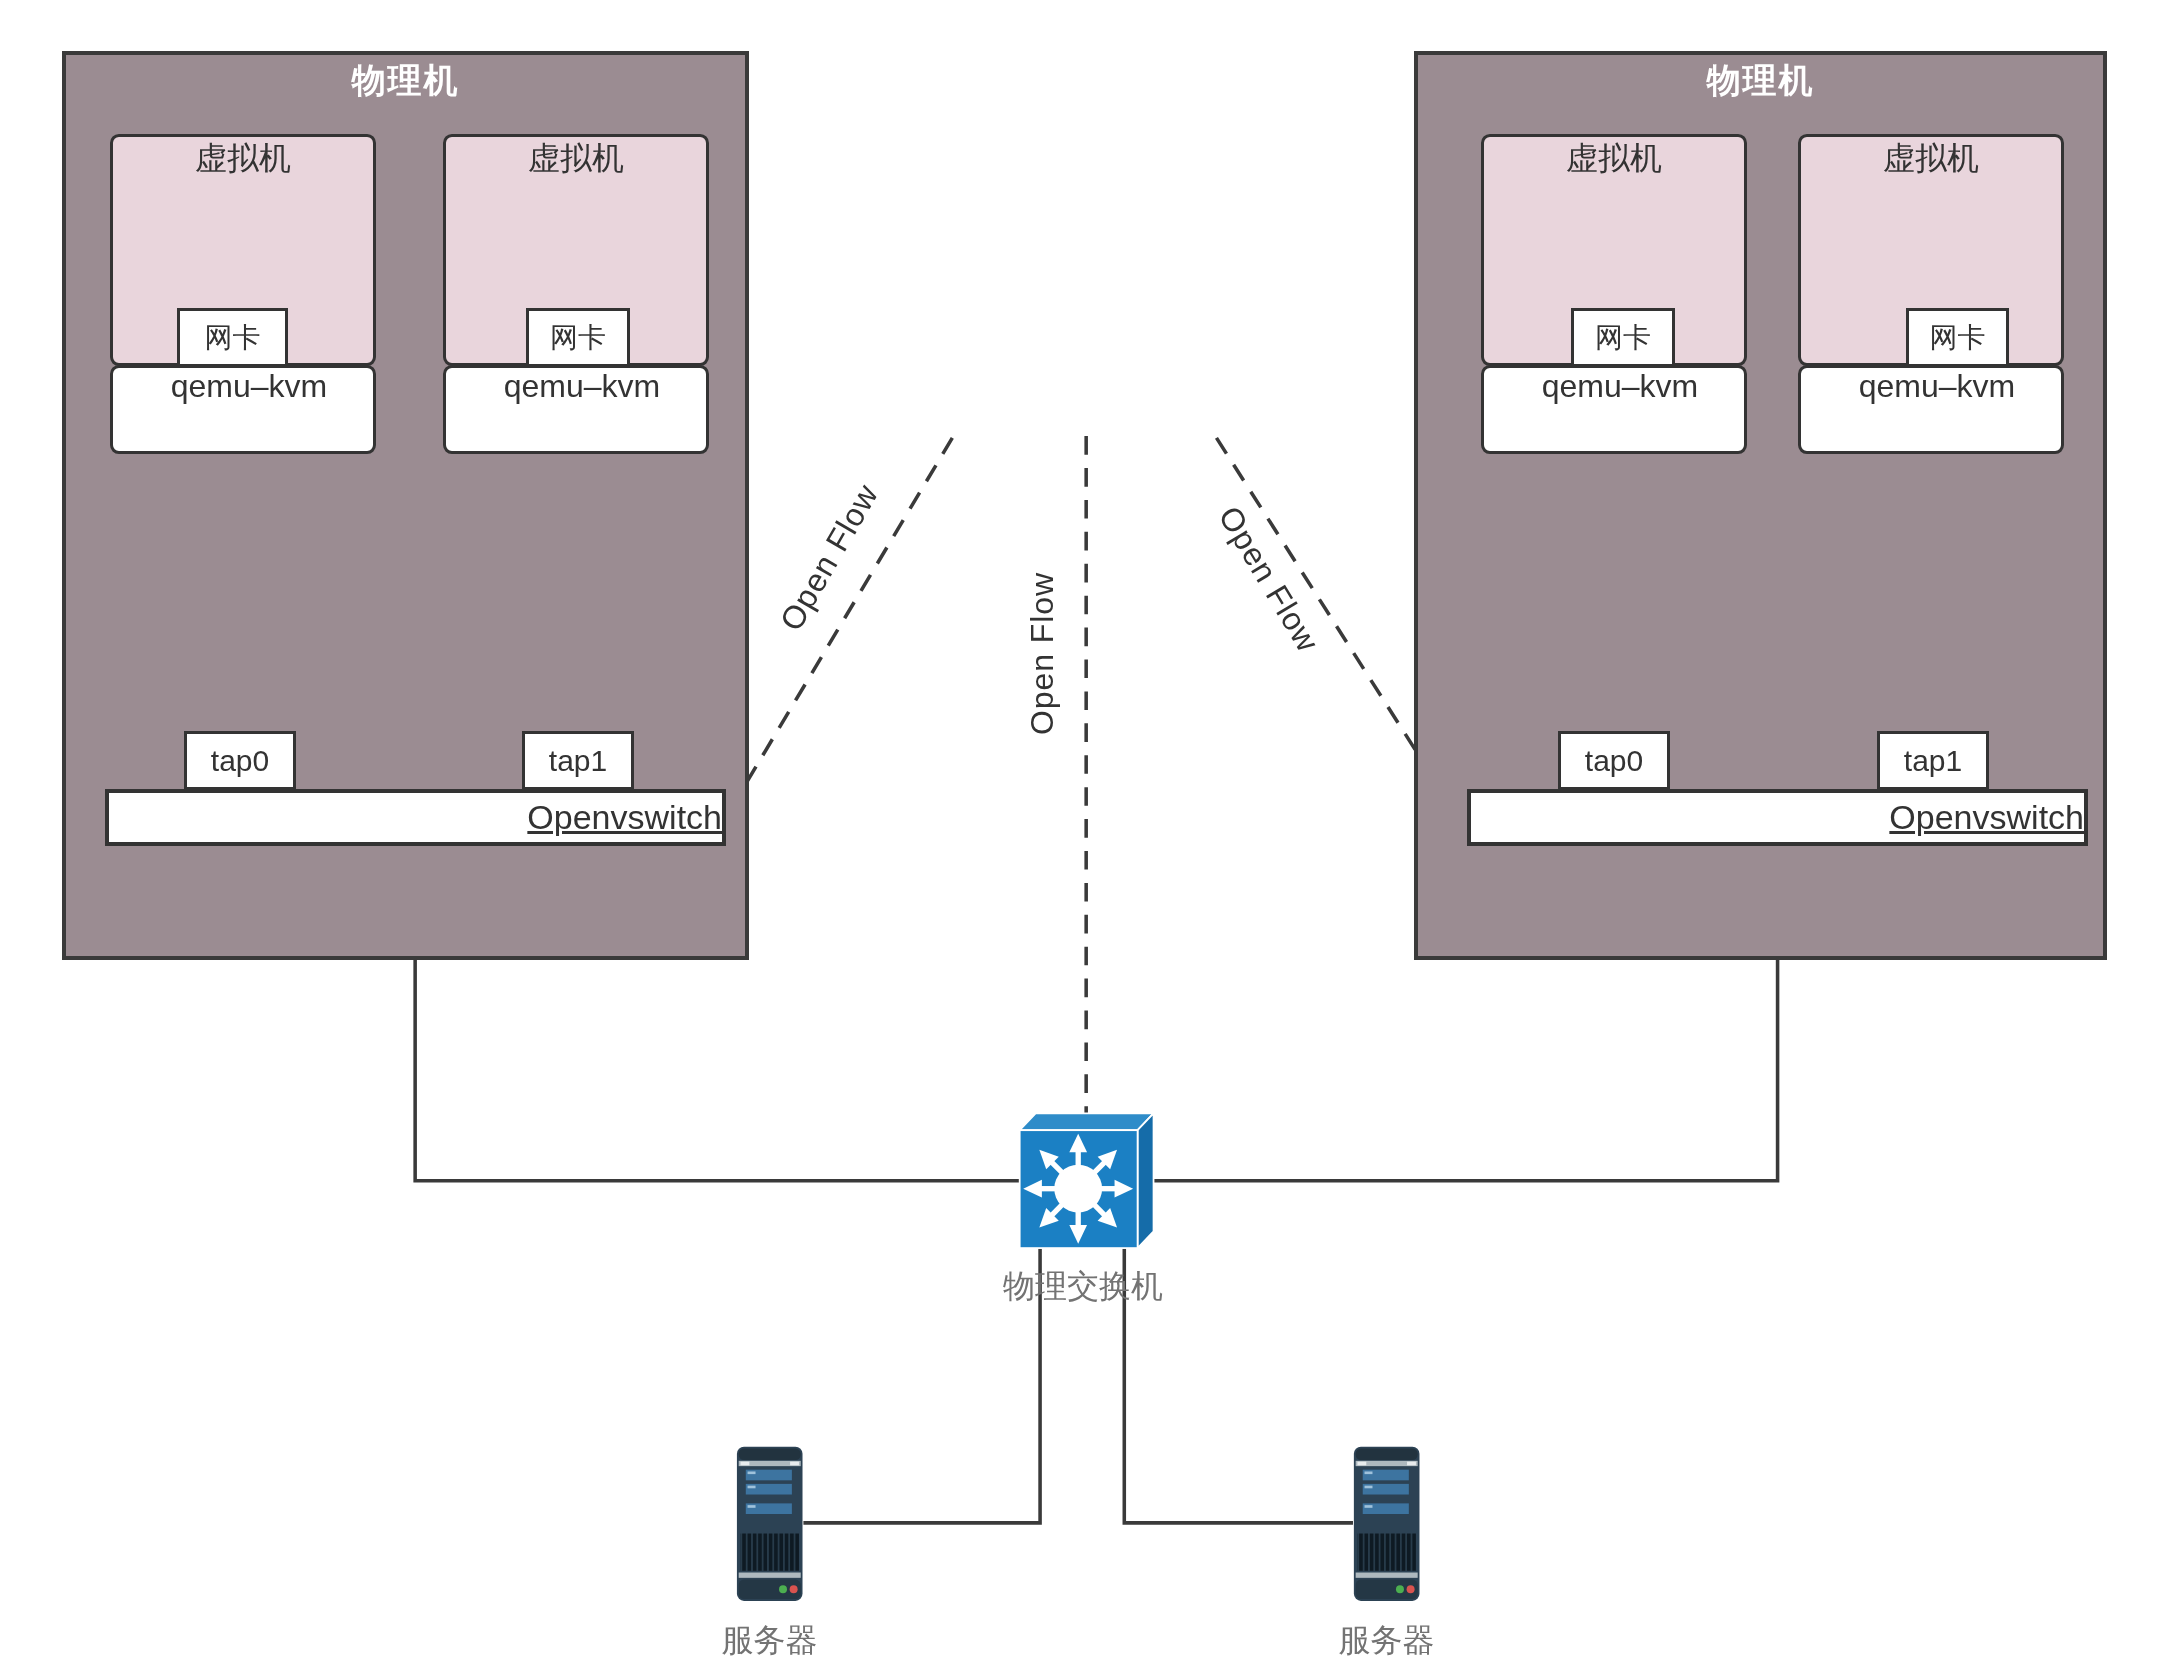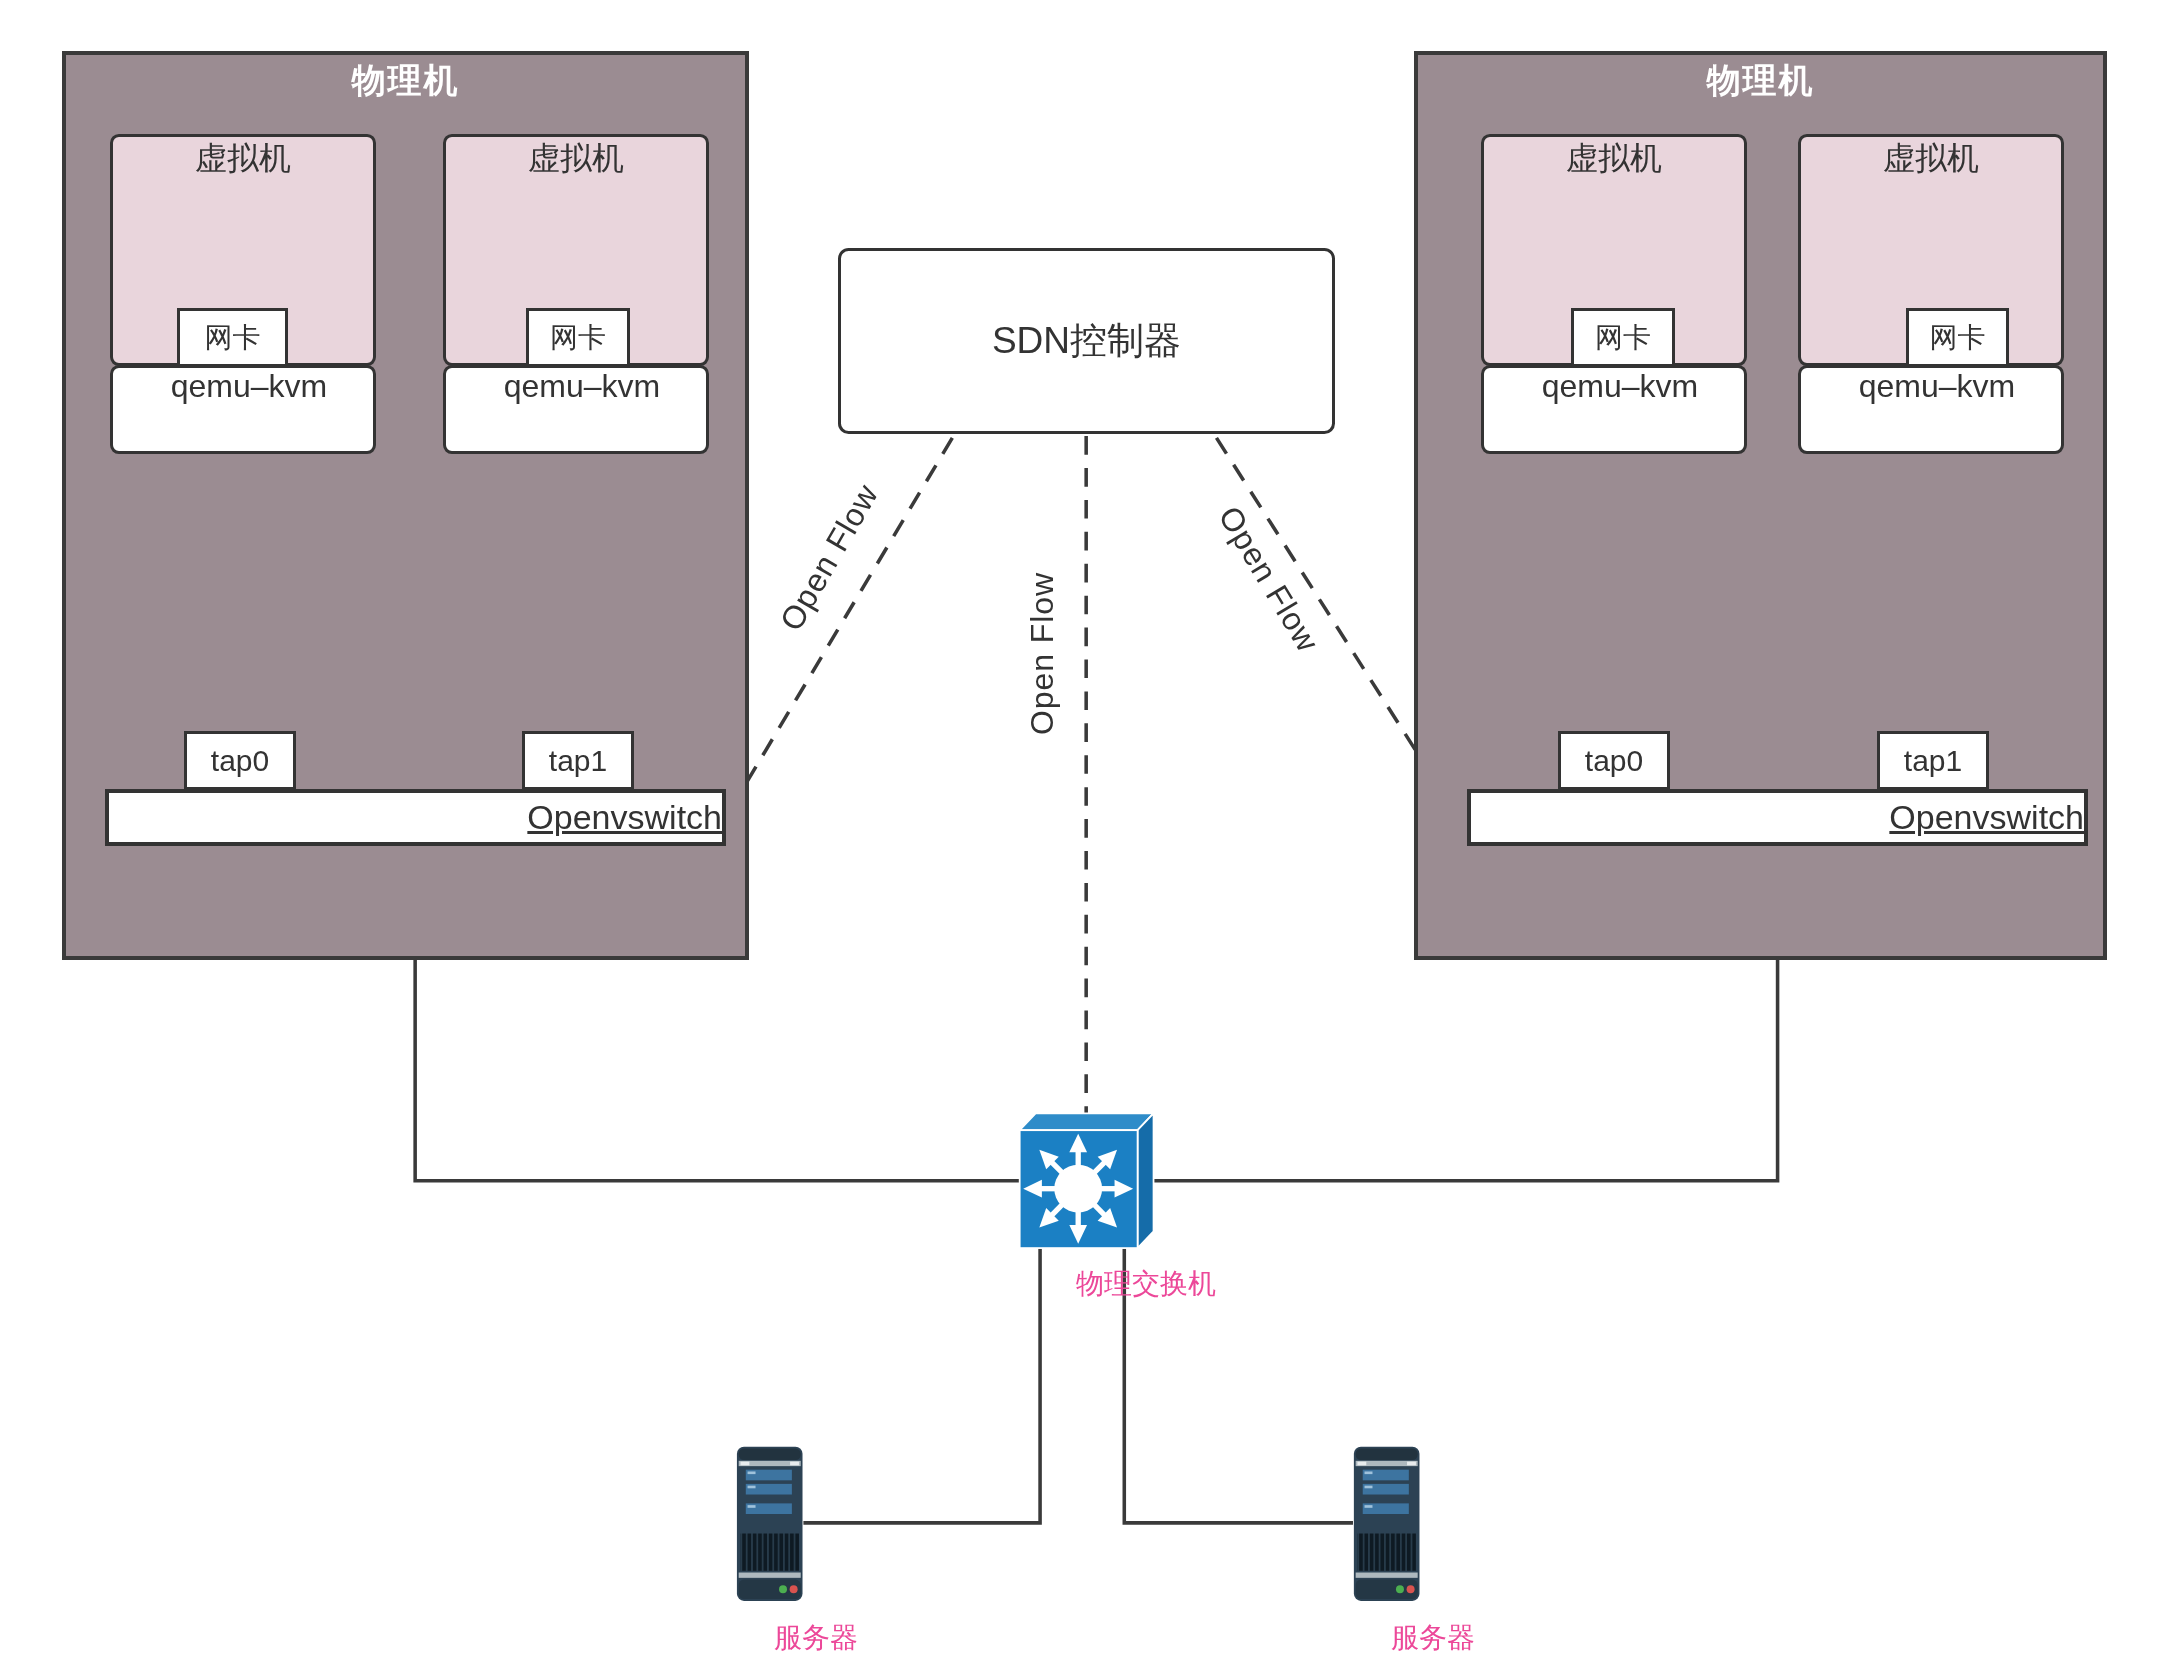--- a/index.html
+++ b/index.html
@@ -43,21 +43,21 @@
     display:flex;align-items:center;justify-content:center;font-size:37px;
   }
   .flow-label{
     position:absolute;width:231px;text-align:center;font-size:32px;color:#333333;
     letter-spacing:0.9px;white-space:nowrap;
   }
   .flow-left{left:714px;top:539px;transform:rotate(-60deg);}
   .flow-mid{left:927px;top:635px;transform:rotate(-90deg);}
   .flow-right{left:1153px;top:561px;transform:rotate(59deg);}
   .big-label{
-    position:absolute;text-align:right;font-size:28px;color:#ec4899;white-space:nowrap;
+    position:absolute;text-align:center;font-size:32px;color:#737373;white-space:nowrap;
   }
   .switch-label{left:950px;top:1265px;width:266px;}
   .server-label-1{left:681px;top:1619px;width:177px;}
   .server-label-2{left:1298px;top:1619px;width:177px;}
 </style>
 </head>
 <body>
 
 <div class="canvas">
 
@@ -221,23 +221,20 @@
   <div class="tap" style="left:1558px;top:731px;width:112px;height:59px;">
     <span>tap0</span>
   </div>
   <div class="tap" style="left:1877px;top:731px;width:112px;height:59px;">
     <span>tap1</span>
   </div>
   <div class="ovs" style="left:1467px;top:789px;width:621px;height:57px;">
     <span>Openvswitch</span>
   </div>
 
-  <div class="controller">
-    <span>SDN控制器</span>
-  </div>
 
   <div class="flow-label flow-left">Open Flow</div>
   <div class="flow-label flow-mid">Open Flow</div>
   <div class="flow-label flow-right">Open Flow</div>
 
   <div class="big-label switch-label">物理交换机</div>
   <div class="big-label server-label-1">服务器</div>
   <div class="big-label server-label-2">服务器</div>
 
 </div>

